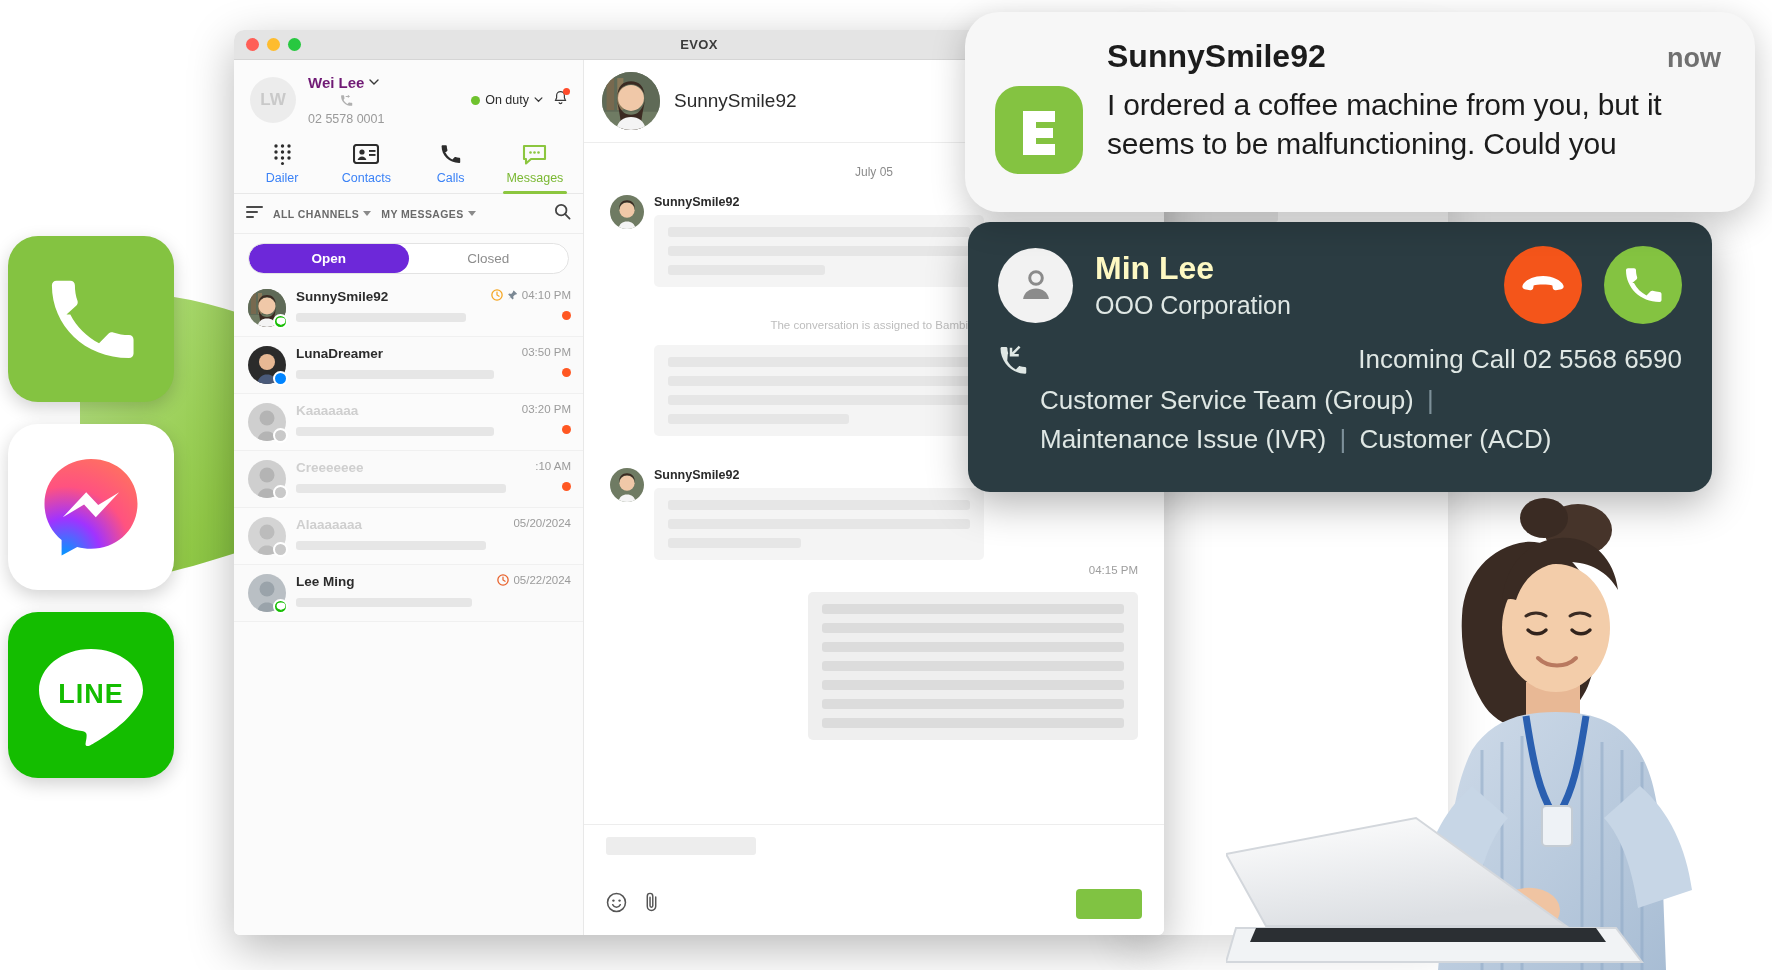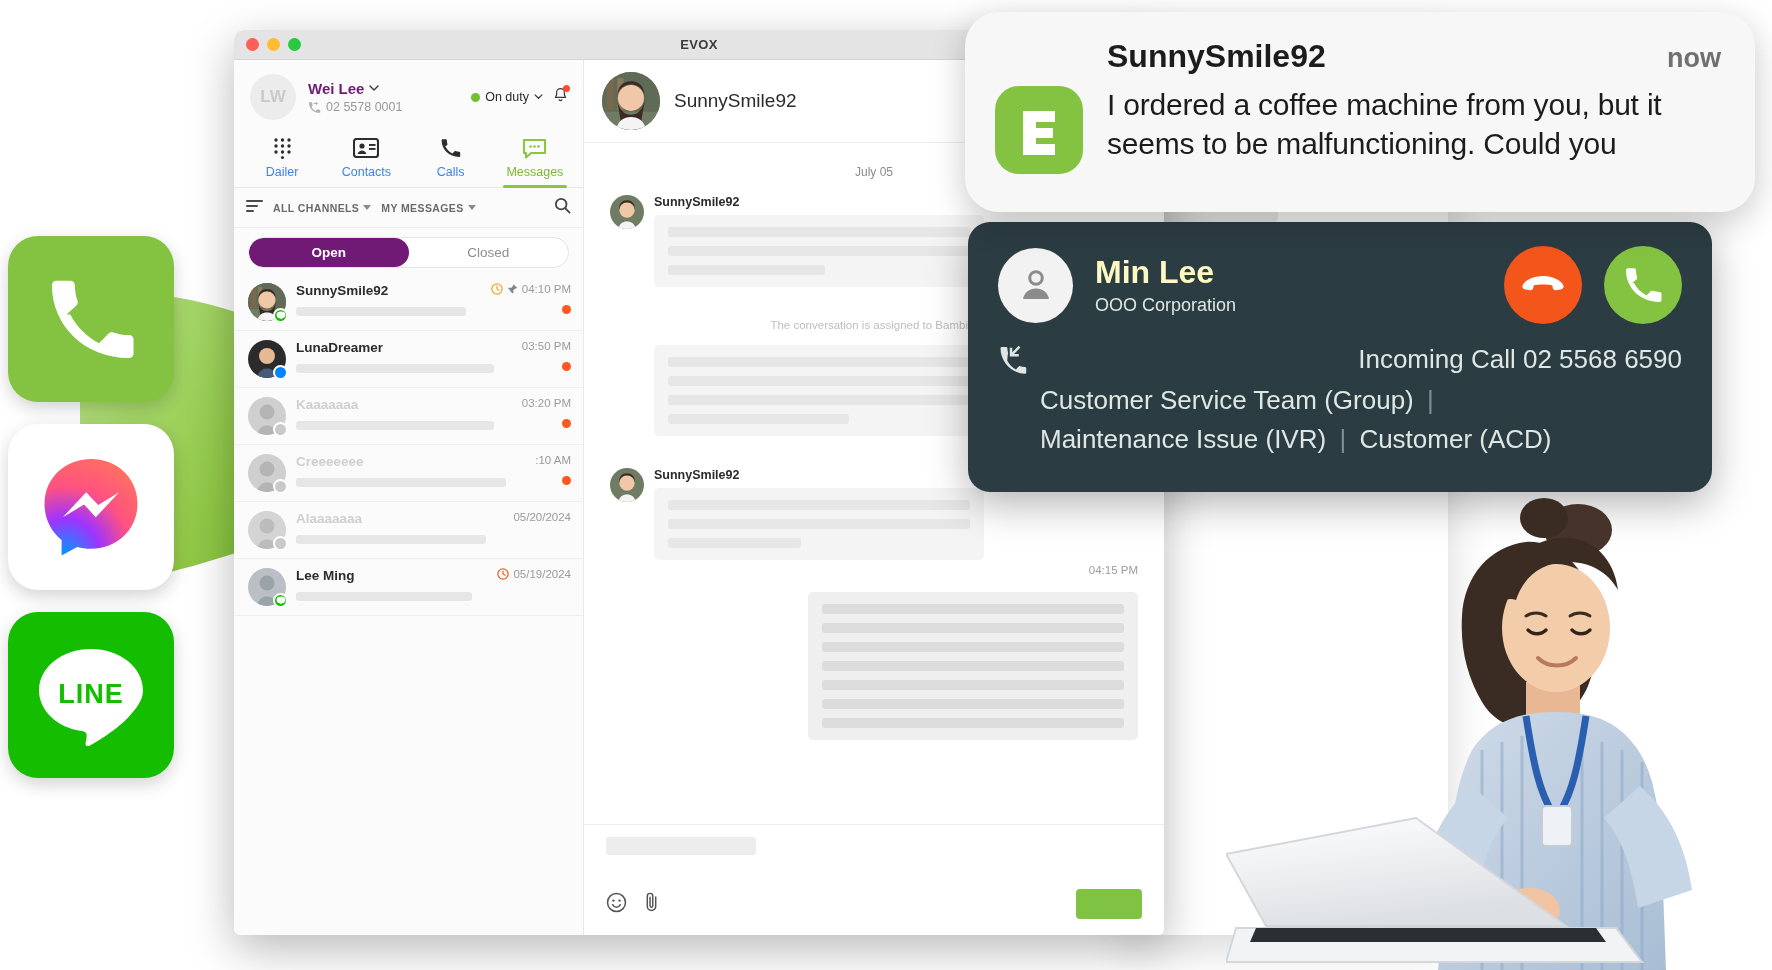--- a/index.html
+++ b/index.html
@@ -50,21 +50,21 @@
   .left-col { width:350px; border-right:1px solid #e8e8e8; background:#fbfbfb; display:flex; flex-direction:column; }
 
   .user-row { display:flex; align-items:center; padding:14px 14px 10px 16px; }
   .avatar-lw {
     width:46px; height:46px; border-radius:50%; background:#ececec;
     color:#c9c9c9; font-size:17px; font-weight:600;
     display:flex; align-items:center; justify-content:center; flex:none;
   }
   .user-meta { margin-left:12px; }
   .user-name { font-size:15px; font-weight:700; color:#701a75; display:flex; align-items:center; gap:5px;}
-  .user-phone { font-size:12.5px; color:#9a9a9a; display:flex; align-items:center; gap:5px; margin-top:3px;}
+  .user-phone { font-size:12.5px; color:#9a9a9a; display:flex; align-items:center; gap:5px; margin-top:3px;flex-direction:column;}
   .duty-wrap { margin-left:auto; display:flex; align-items:center; gap:9px; }
   .duty {
     font-size:12.5px; font-weight:400; color:#2b2b2b;
     display:flex; align-items:center; gap:5px;
   }
   .duty-dot { width:9px; height:9px; border-radius:50%; background:#6fc22e; }
   .bell { position:relative; }
   .bell-badge { position:absolute; right:-1px; top:-1px; width:7px; height:7px; border-radius:50%; background:#ff4b2b; }
 
   .tabs {
@@ -85,21 +85,21 @@
   }
   .filter-pill { font-size:10.5px; letter-spacing:.4px; font-weight:700; color:#6a6a6a; display:flex; align-items:center; gap:4px;}
   .caret { border-left:4px solid transparent; border-right:4px solid transparent; border-top:5px solid #8a8a8a; }
   .search-ico { margin-left:auto; }
 
   .seg {
     display:flex; margin:9px 14px 6px; border-radius:16px; overflow:hidden;
     border:1px solid #e3e3e3; background:#fff;
   }
   .seg div { flex:1; text-align:center; padding:7px 0; font-size:13.5px; color:#8d8d8d; }
-  .seg .on { background:#701a75; color:#fff; font-weight:600; border-radius:16px; }
+  .seg .on { background:#6d28d9; color:#fff; font-weight:600; border-radius:16px; }
 
   .conv-list { flex:1; overflow:hidden; }
   .conv {
     display:flex; padding:9px 12px 9px 14px; position:relative; align-items:flex-start;
     border-bottom:1px solid #f0f0f0;
   }
   .conv.alt { background:#fafafa; }
   .c-av { width:38px; height:38px; border-radius:50%; flex:none; position:relative; overflow:visible;}
   .c-av .img { width:38px; height:38px; border-radius:50%; overflow:hidden; display:block;}
   .c-badge { position:absolute; right:-2px; bottom:-2px; width:15px; height:15px; border-radius:50%;
@@ -183,21 +183,21 @@
     box-shadow:0 12px 40px rgba(0,0,0,.3);
     padding:24px 30px;
   }
   .cc-top { display:flex; align-items:center; }
   .cc-av {
     width:75px; height:75px; border-radius:50%; background:#f2f2f2;
     display:flex; align-items:center; justify-content:center; flex:none;
   }
   .cc-who { margin-left:22px; }
   .cc-name { font-size:32px; color:#fef9c3; font-weight:600; }
-  .cc-org { font-size:18px; color:#dfe7e4; margin-top:4px; }
+  .cc-org { font-size:25px; color:#dfe7e4; margin-top:4px; }
   .cc-actions { margin-left:auto; display:flex; gap:22px; }
   .cc-btn { width:78px; height:78px; border-radius:50%; display:flex; align-items:center; justify-content:center; }
   .cc-hang { background:#f4551a; }
   .cc-ans { background:#84c341; }
   .cc-line1 { display:flex; align-items:center; gap:14px; margin-top:20px;justify-content:space-between; }
   .cc-txt { font-size:26px; color:#dfe7e4; }
   .cc-line2 { font-size:26px; color:#dfe7e4; margin-top:10px; padding-left:42px; }
   .cc-line3 { font-size:26px; color:#dfe7e4; margin-top:8px; padding-left:42px; }
   .cc-div { color:#7d9099; padding:0 6px; }
 
@@ -586,21 +586,21 @@
             <div class="c-main">
               <div class="c-name">Lee Ming</div>
               <div class="c-prev"></div>
             </div>
             <div class="c-right">
               <div class="c-time">
                 <svg width="12" height="12" viewBox="0 0 14 14">
                   <circle cx="7" cy="7" r="6" fill="none" stroke="#e8622c" stroke-width="1.5"></circle>
                   <path d="M7 3.6V7l2.4 1.5" stroke="#e8622c" stroke-width="1.4" fill="none" stroke-linecap="round"></path>
                 </svg>
-                <span>05/19/2024</span>
+                <span>05/22/2024</span>
               </div>
             </div>
           </div>
 
         </div>
       </div>
 
       <div class="chat-col">
 
         <div class="chat-head">

